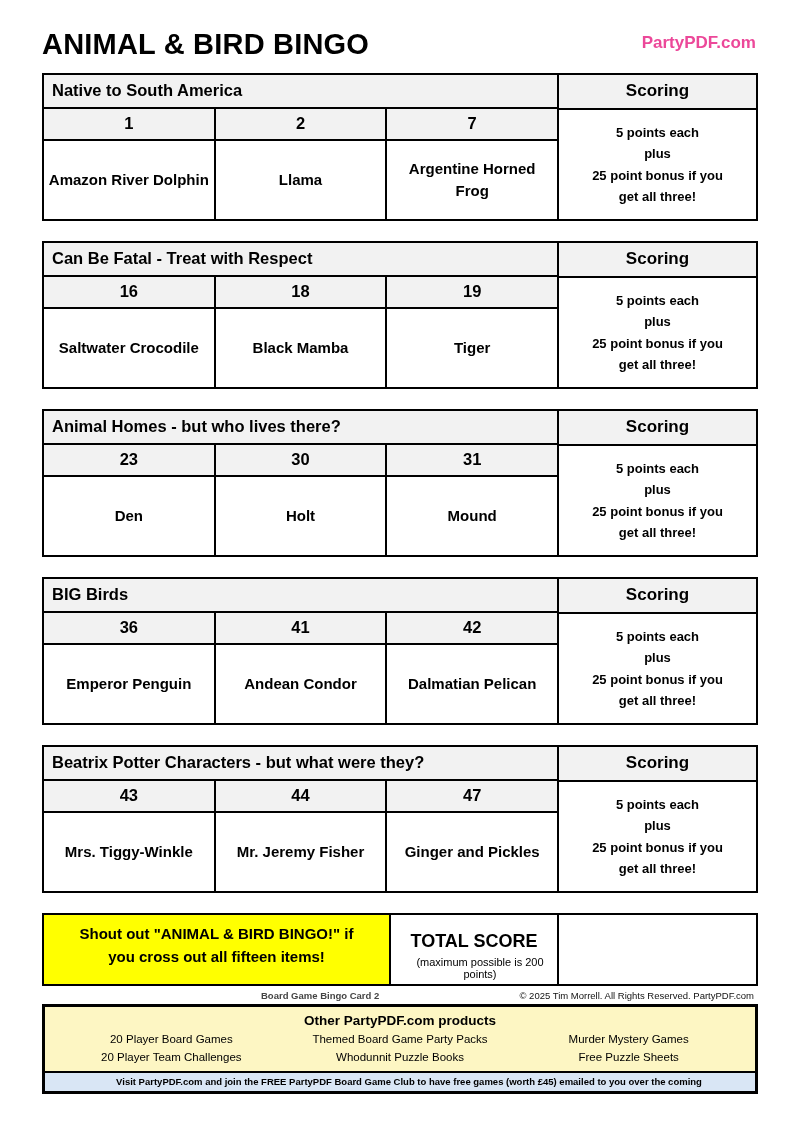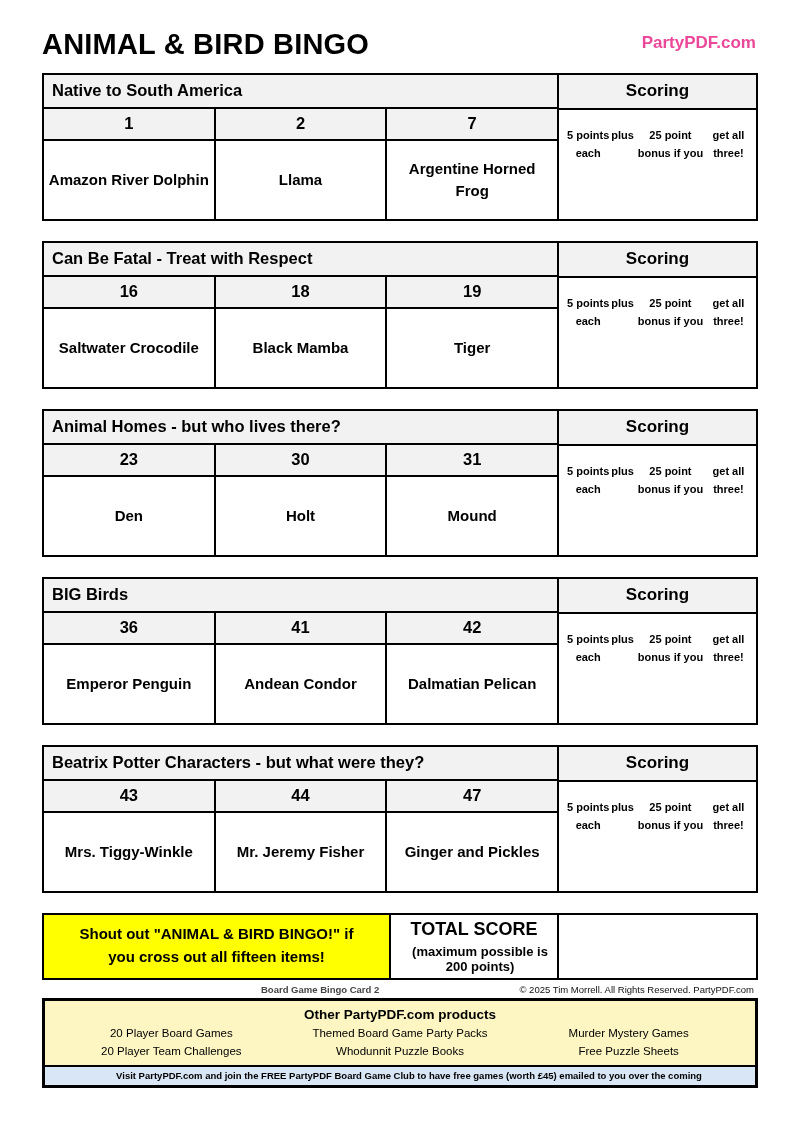--- a/index.html
+++ b/index.html
@@ -104,27 +104,27 @@
     border-bottom: 2px solid #000;
     background: #f2f2f2;
     font-size: 17px;
     font-weight: bold;
     text-align: center;
     padding: 6px 4px 7px 4px;
     box-sizing: border-box;
   }
   .scoring-body {
     flex: 1 1 auto;
-    font-size: 11px;
+    font-size: 13px;
     font-weight: bold;
     text-align: center;
     line-height: 1.65;
-    padding: 16px 6px;
-    display: flex;
-    flex-direction: row;
+    padding: 0 6px;
+    display: flex;
+    flex-direction: column;
     justify-content: center;
     box-sizing: border-box;
   }
   
   .shout-block {
     display: flex;
     margin: 0 14px 0 14px;
     border: 2px solid #000;
     box-sizing: border-box;
   }
@@ -137,29 +137,29 @@
     text-align: center;
     line-height: 1.5;
     padding: 8px 6px 9px 6px;
     box-sizing: border-box;
   }
   .total {
     flex: 0 0 168px;
     border-right: 2px solid #000;
     text-align: center;
     box-sizing: border-box;
-    padding: 4px 4px 4px 4px;
+    padding: 16px 4px 4px 4px;
   }
   .total-label {
     font-size: 18px;
     font-weight: bold;
   }
   .total-sub {
-    font-size: 13px;
-    font-weight: bold;
+    font-size: 11px;
+    font-weight: normal;
     margin-top: 4px;
     margin-left: 12px;
   }
   .total-box {
     flex: 1 1 auto;
   }
   
   .credits {
     display: flex;
     justify-content: space-between;

